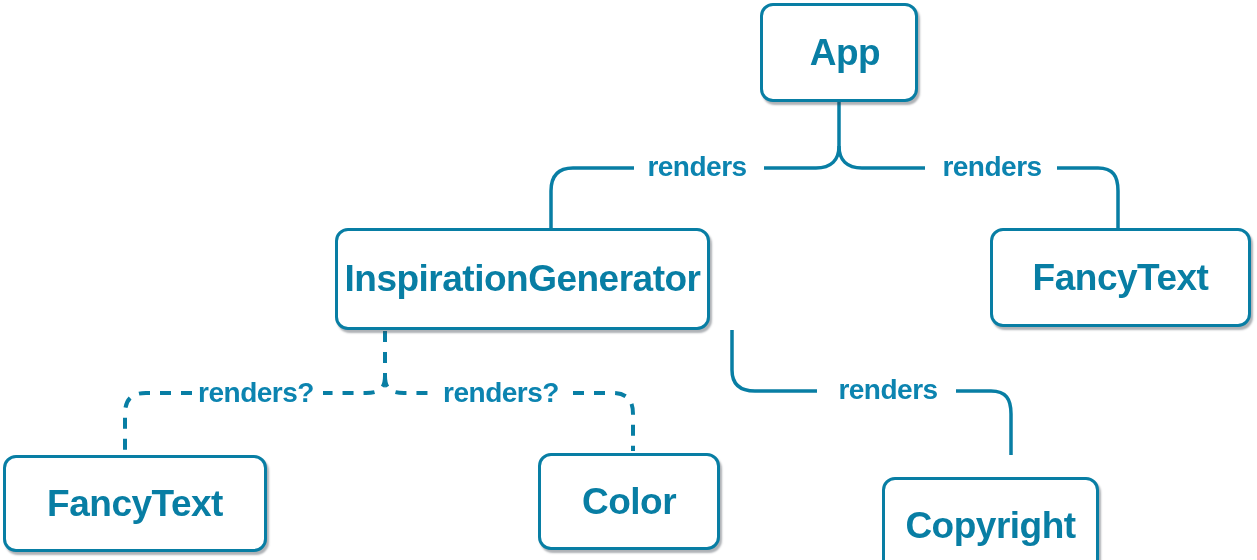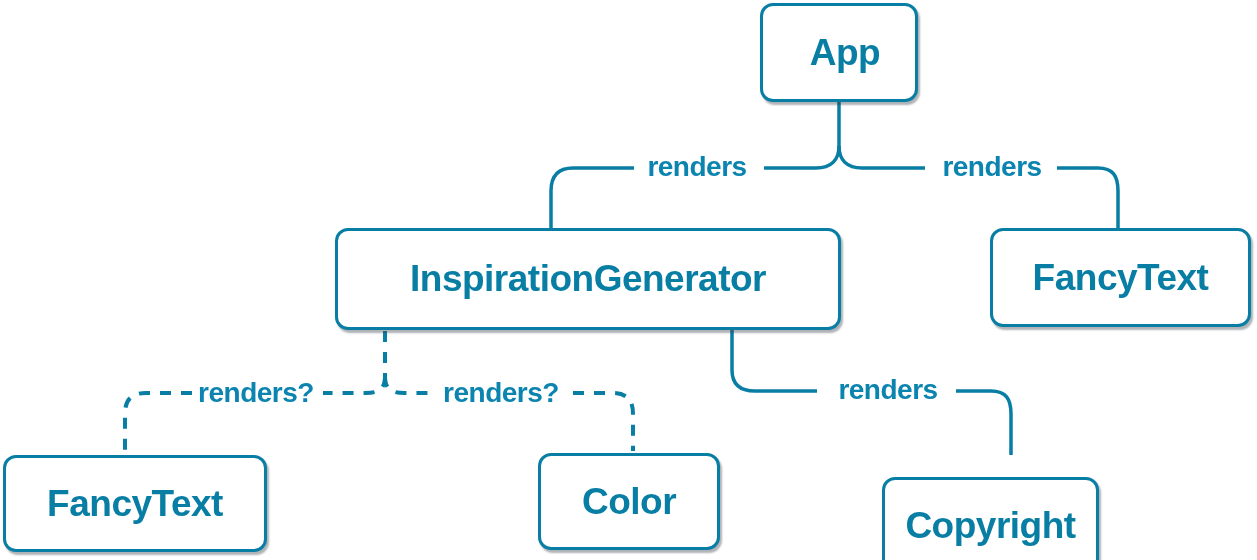--- a/index.html
+++ b/index.html
@@ -18,21 +18,21 @@
   .node{
     position:absolute;display:flex;align-items:center;justify-content:center;
     background:var(--node-bg);
     border:3px solid var(--accent);
     border-radius:13px;
     box-shadow:2px 3px 2px var(--shadow);
     color:var(--accent);
     font-size:37px;font-weight:700;letter-spacing:-0.5px;
   }
   .node-app{left:760px;top:3px;width:158px;height:99px;padding-left:12px;}
-  .node-ig{left:335px;top:228px;width:506px;height:102px;}
+  .node-ig{left:335px;top:228px;width:375px;height:102px;}
   .node-ft-top{left:990px;top:228px;width:261px;height:99px;}
   .node-ft-bottom{left:3px;top:455px;width:264px;height:97px;}
   .node-color{left:538px;top:453px;width:182px;height:97px;}
   .node-copyright{left:882px;top:477px;width:217px;height:97px;}
   .edge-label{
     position:absolute;transform:translate(-50%,-50%);
     color:var(--label);font-size:28px;font-weight:700;letter-spacing:-0.5px;
     white-space:nowrap;
     text-align:right;
   }

